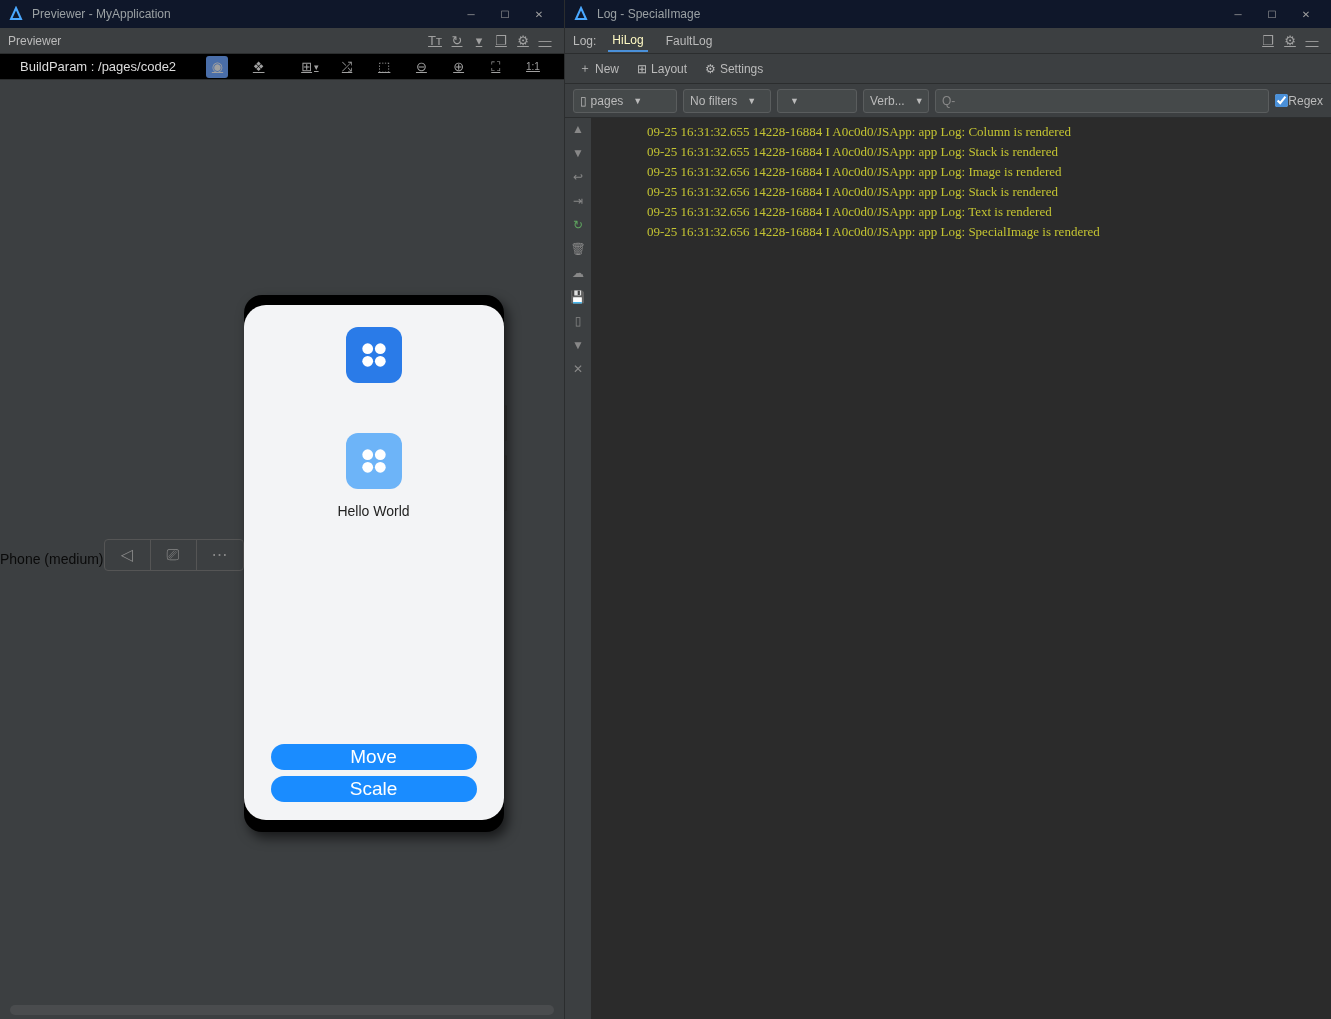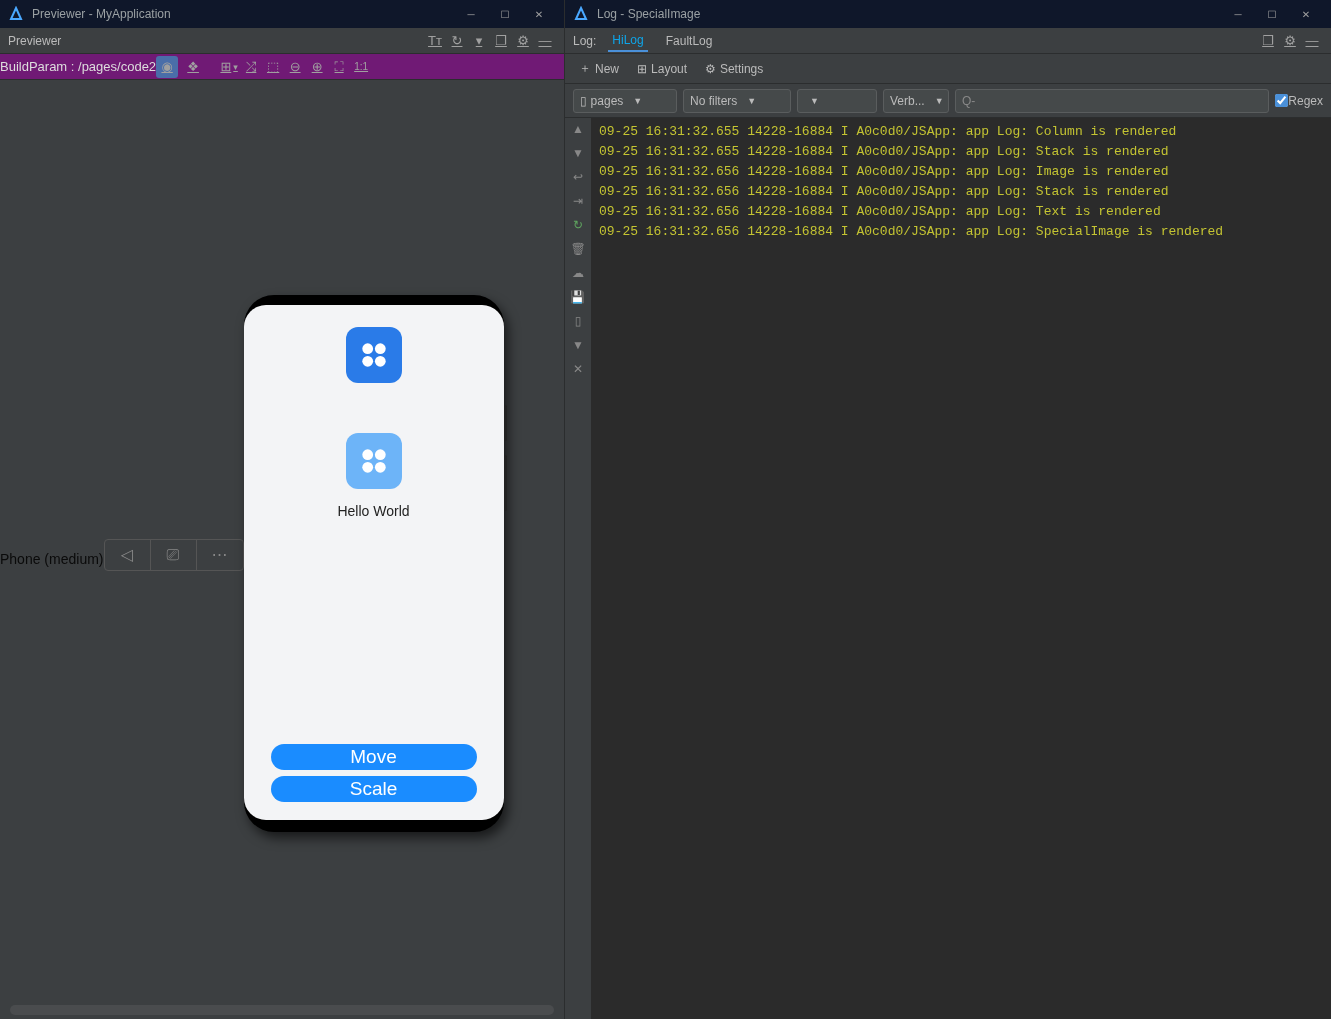--- a/index.html
+++ b/index.html
@@ -7,50 +7,50 @@
 .pane { display: flex; flex-direction: column; height: 100%; }
 .left-pane { width: 565px; border-right: 1px solid #2b2d2e; }
 .right-pane { flex: 1; }
 .titlebar { height: 28px; background: #0f172a; display: flex; align-items: center; padding: 0 8px; color: #9aa0a3; font-size: 12px; }
 .titlebar .logo { width: 16px; height: 16px; margin-right: 8px; }
 .titlebar .spacer { flex: 1; }
 .win-btn { width: 34px; height: 20px; display: flex; align-items: center; justify-content: center; color: #a0a0a0; font-size: 10px; cursor: pointer; }
 .sub-toolbar { height: 26px; background: #3c3f41; border-bottom: 1px solid #2b2d2e; display: flex; align-items: center; padding: 0 8px; color: #bbb; font-size: 12px; }
 .sub-toolbar .spacer { flex: 1; }
 .sub-toolbar .icon-btn, .build-bar .icon-btn { width: 22px; height: 22px; display: flex; align-items: center; justify-content: center; color: #a0a0a0; cursor: pointer; font-size: 13px; text-decoration: underline; }
-.build-bar { height: 26px; background: #701a75; border-bottom: 1px solid #2b2d2e; display: flex; align-items: center; padding: 0 0; color: #ddd; font-size: 13px; }
+.build-bar { height: 26px; background: #000000; border-bottom: 1px solid #2b2d2e; display: flex; align-items: center; padding: 0 20px; color: #ddd; font-size: 13px; justify-content: space-between; }
 .build-bar .eye-box { background: #4a6ea9; border-radius: 3px; padding: 2px 4px; margin-right: 4px; }
 .preview-area { flex: 1; background: #3c3f41; display: flex; align-items: center; padding-top: 28px; position: relative; overflow: hidden; }
 .device-label { color: #0a0a0a; font-size: 14px; font-weight: 500; margin-bottom: 10px; }
 .device-ctrl { background: #3c3f41; border: 1px solid #555; border-radius: 4px; display: flex; margin-bottom: 18px; }
 .device-ctrl .ctrl-btn { width: 46px; height: 30px; display: flex; align-items: center; justify-content: center; color: #888; border-right: 1px solid #555; cursor: pointer; }
 .device-ctrl .ctrl-btn:last-child { border-right: none; }
-.phone-frame { width: 260px; height: 537px; background: #000; border-radius: 30px; padding: 10px 0 12px; box-shadow: 4px 6px 12px rgba(0,0,0,0.6); position: relative; }
+.phone-frame { width: 260px; height: 537px; background: #000; border-radius: 18px; padding: 10px 0 12px; box-shadow: 4px 6px 12px rgba(0,0,0,0.6); position: relative; }
 .phone-screen { width: 100%; height: 100%; background: #f3f4f6; border-radius: 22px; display: flex; flex-direction: column; align-items: center; padding: 14px 14px 12px; }
 .phone-side-btn { position: absolute; right: -3px; width: 3px; background: #222; border-radius: 2px; }
 .side1 { top: 110px; height: 36px; } .side2 { top: 160px; height: 56px; }
 .app-icon { width: 56px; height: 56px; border-radius: 12px; display: flex; align-items: center; justify-content: center; margin-top: 8px; }
 .app-icon.dark { background: #2a7be8; } .app-icon.light { background: #6db4f8; margin-top: 50px; }
 .app-icon svg { width: 36px; height: 36px; }
 .hello { font-size: 14px; color: #222; margin-top: 14px; }
 .phone-spacer { flex: 1; }
 .pill-btn { width: 206px; height: 26px; background: #1a8cff; color: #fff; border-radius: 14px; display: flex; align-items: center; justify-content: center; font-size: 19px; margin-bottom: 6px; cursor: pointer; }
 .scrollbar-h { position: absolute; bottom: 4px; left: 10px; right: 10px; height: 10px; background: #4a4c4e; border-radius: 5px; }
 .log-bar { height: 30px; background: #3c3f41; border-bottom: 1px solid #2b2d2e; display: flex; align-items: center; padding: 0 8px; gap: 6px; }
 .log-btn { height: 22px; padding: 0 6px; display: flex; align-items: center; color: #bbb; font-size: 12px; cursor: pointer; gap: 4px; }
 .filter-bar { height: 34px; background: #3c3f41; border-bottom: 1px solid #2b2d2e; display: flex; align-items: center; padding: 0 8px; gap: 6px; }
 .dropdown { height: 24px; background: #45494a; border: 1px solid #5a5d5e; color: #bbb; font-size: 12px; display: flex; align-items: center; padding: 0 6px; border-radius: 3px; cursor: pointer; gap: 4px; }
 .search-box { flex: 1; height: 24px; background: #45494a; border: 1px solid #5a5d5e; border-radius: 3px; color: #888; font-size: 12px; padding: 0 6px; display: flex; align-items: center; }
 .regex-chk { display: flex; align-items: center; color: #bbb; font-size: 12px; gap: 0; }
 .regex-chk input { accent-color: #4a90d9; }
 .log-body { flex: 1; display: flex; background: #2b2b2b; overflow: hidden; }
 .gutter { width: 26px; background: #3c3f41; display: flex; flex-direction: column; align-items: center; padding-top: 2px; gap: 6px; }
 .gutter .g-icon { width: 18px; height: 18px; color: #888; cursor: pointer; display: flex; align-items: center; justify-content: center; font-size: 12px; }
-.log-lines { flex: 1; padding: 4px 8px; font-family: Liberation Mono, monospace; font-size: 13px; line-height: 20px; color: #c4c432; white-space: pre; overflow: hidden; }
-.tab-active { border-bottom: 2px solid #4a90d9; color: #0ea5e9; }
+.log-lines { flex: 1; padding: 4px 8px; font-family: Liberation Serif, serif; font-size: 13px; line-height: 20px; color: #c4c432; white-space: pre; overflow: hidden; margin-left: 48px; }
+.tab-active { border-bottom: 2px solid #4a90d9; color: #fef9c3; }
 .chev { font-size: 9px; margin-left: 2px; }
 svg { display: block; }
 </style>
 </head>
 <body>
 
 <div class="pane left-pane">
   <div class="titlebar">
     <span class="logo">
       <svg viewBox="0 0 16 16">
@@ -165,21 +165,21 @@
         <span>Settings</span>
       </span>
   </div>
   <div class="filter-bar">
     <div class="dropdown" style="width:104px">
       <span>▯</span>
       <span>pages</span>
       <span class="spacer"></span>
         <span class="chev">▼</span>
     </div>
-    <div class="dropdown" style="width:108px">
+    <div class="dropdown" style="width:88px">
       <span>No filters</span>
       <span class="spacer"></span>
         <span class="chev">▼</span>
     </div>
     <div class="dropdown" style="width:80px">
       <span class="spacer"></span>
         <span class="chev">▼</span>
     </div>
     <div class="dropdown" style="width:66px">
       <span>Verb...</span>

